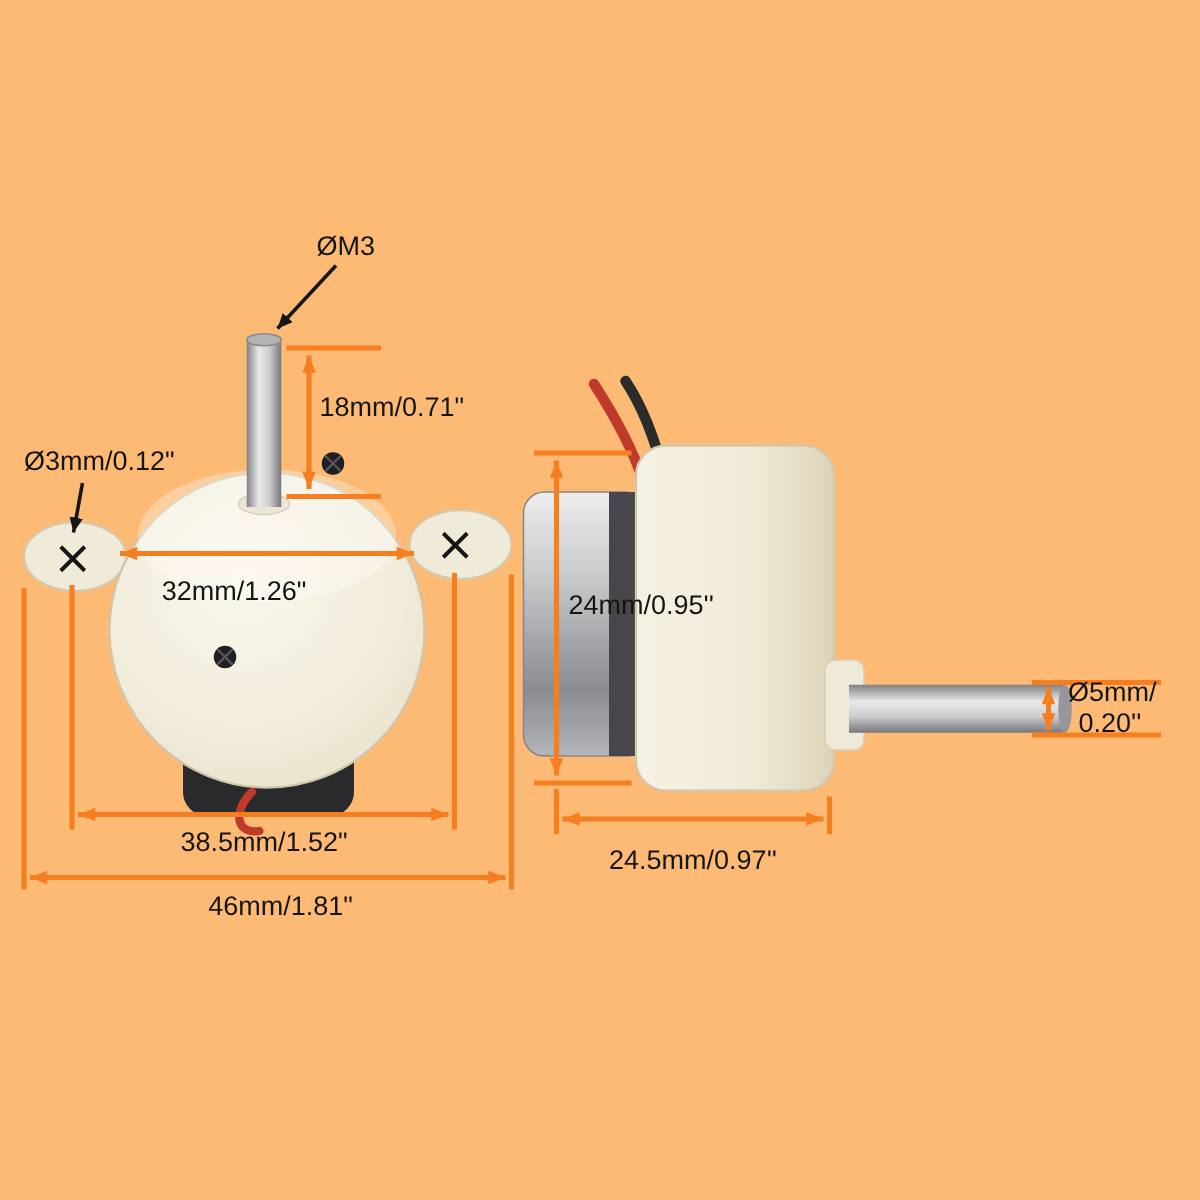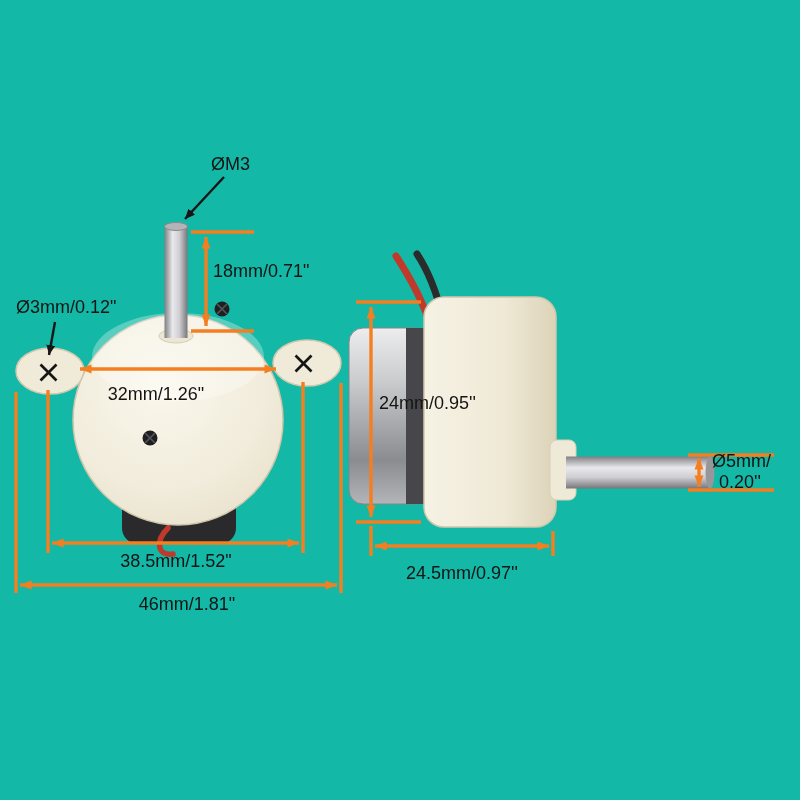--- a/index.html
+++ b/index.html
@@ -1,16 +1,16 @@
 <!DOCTYPE html>
 <html><head>
 <meta charset="utf-8">
 <style>
   html,body{margin:0;padding:0;background:#ffffff;}
-  .canvas{position:relative;width:800px;height:800px;background:#14b8a6;overflow:hidden;}
+  .canvas{position:relative;width:800px;height:800px;background:#fdba74;overflow:hidden;}
   svg{display:block;}
   svg text{font-family:"Liberation Sans", sans-serif;font-size:18px;fill:#141414;}
   svg text.mid{text-anchor:middle;}
 </style>
 </head>
 <body>
 
 <div class="canvas">
 <svg width="800" height="800" viewBox="0 0 800 800">
   <defs>

